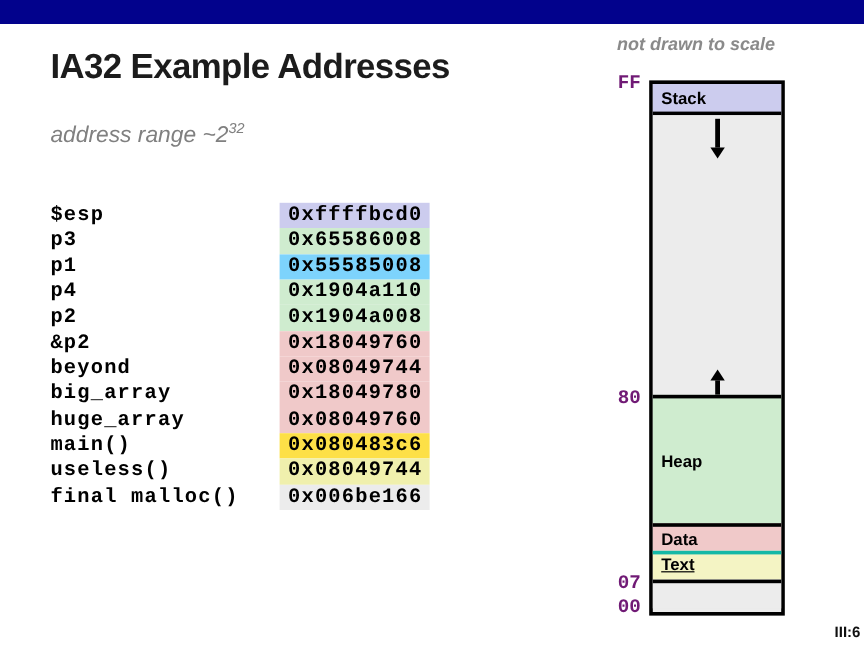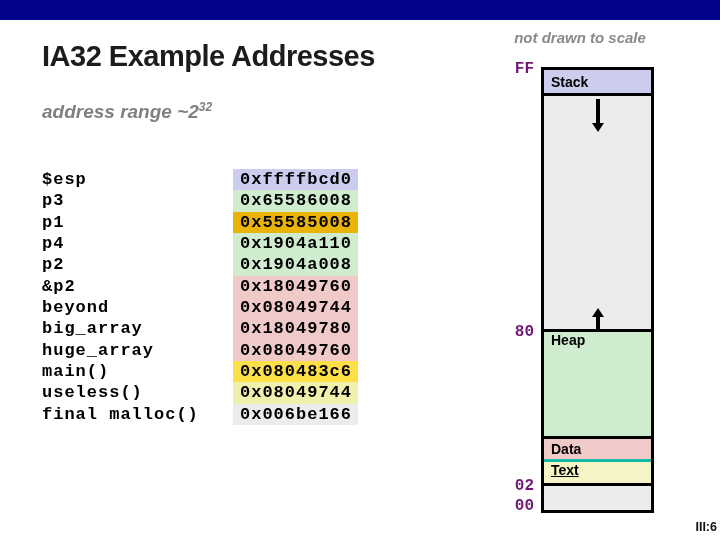--- a/index.html
+++ b/index.html
@@ -6,21 +6,21 @@
   .slide{
     position:relative;width:720px;height:540px;background:#ffffff;
     font-family:"Liberation Sans",sans-serif;overflow:hidden;
   }
   .topbar{position:absolute;left:0;top:0;width:720px;height:20px;background:var(--navy,#02028c);}
   .title{
     position:absolute;left:42px;top:40px;font-size:29px;font-weight:bold;
     color:#1c1c1c;letter-spacing:-0.5px;
   }
   .subtitle{
-    position:absolute;left:42px;top:100px;font-size:19px;font-weight:bold;
+    position:absolute;left:42px;top:100px;font-size:19px;font-weight:normal;
     font-style:italic;color:#808080;
   }
   .subtitle sup{font-size:12px;}
   .scale-note{
     position:absolute;left:480px;top:29px;width:200px;text-align:center;
     font-size:15px;font-weight:bold;font-style:italic;color:#8a8a8a;
   }
   
   .addr-table{position:absolute;left:42px;top:169px;width:316px;}
   .addr-row{display:flex;height:21.33px;align-items:center;
@@ -38,21 +38,21 @@
   .mem-box{
     position:absolute;left:541px;top:67px;width:113px;height:446px;
     box-sizing:border-box;border:3px solid #000;background:var(--gray,#ececec);
   }
   .sec{box-sizing:border-box;width:107px;position:relative;}
   .sec-label{font-size:14px;font-weight:bold;color:#000;padding-left:7px;}
   .sec-stack{height:26px;background:var(--lavender,#ccccee);border-bottom:3px solid #000;
     display:flex;align-items:center;}
   .sec-gray1{height:233px;background:var(--gray,#ececec);}
   .sec-heap{height:107px;background:var(--green,#cfeccf);border-top:3px solid #000;
-    display:flex;align-items:flex-start;}
+    display:flex;align-items:center;}
   .sec-data{height:23px;background:var(--pink,#f0c9c9);border-top:3px solid #000;
     display:flex;align-items:center;}
   .sec-text{height:24px;background:var(--text_yellow,#f4f4c4);border-top:3px solid #14b8a6;
     display:flex;text-decoration:underline;}
   .sec-gray2{height:24px;background:var(--gray,#ececec);border-top:3px solid #000;}
   
   .arrow{position:absolute;left:50%;transform:translateX(-50%);}
   .arrow .stem{width:4px;background:#000;margin:0 auto;}
   .arrow .head-down{width:0;height:0;border-left:6px solid transparent;
     border-right:6px solid transparent;border-top:9px solid #000;}
@@ -92,21 +92,21 @@
       <div class="addr-row">
         <span class="addr-label">$esp</span>
         <span class="addr-value" style="background: rgb(204, 204, 238);">0xffffbcd0</span>
       </div>
       <div class="addr-row">
         <span class="addr-label">p3</span>
         <span class="addr-value" style="background: rgb(207, 236, 207);">0x65586008</span>
       </div>
       <div class="addr-row">
         <span class="addr-label">p1</span>
-        <span class="addr-value" style="background: #eab308;">0x55585008</span>
+        <span class="addr-value" style="background: #7dd3fc;">0x55585008</span>
       </div>
       <div class="addr-row">
         <span class="addr-label">p4</span>
         <span class="addr-value" style="background: rgb(207, 236, 207);">0x1904a110</span>
       </div>
       <div class="addr-row">
         <span class="addr-label">p2</span>
         <span class="addr-value" style="background: rgb(207, 236, 207);">0x1904a008</span>
       </div>
       <div class="addr-row">
@@ -135,21 +135,21 @@
       </div>
       <div class="addr-row">
         <span class="addr-label">final malloc()</span>
         <span class="addr-value" style="background: rgb(236, 236, 236);">0x006be166</span>
       </div>
     </div>
 
 
   <div class="side-label lbl-ff">FF</div>
   <div class="side-label lbl-80">80</div>
-  <div class="side-label lbl-08">02</div>
+  <div class="side-label lbl-08">07</div>
   <div class="side-label lbl-00">00</div>
 
   <div class="mem-box">
     <div class="sec sec-stack">
       <span class="sec-label">Stack</span>
     </div>
     <div class="sec sec-gray1">
       <div class="arrow arrow-down">
         <div class="stem"></div>
           <div class="head-down"></div>

